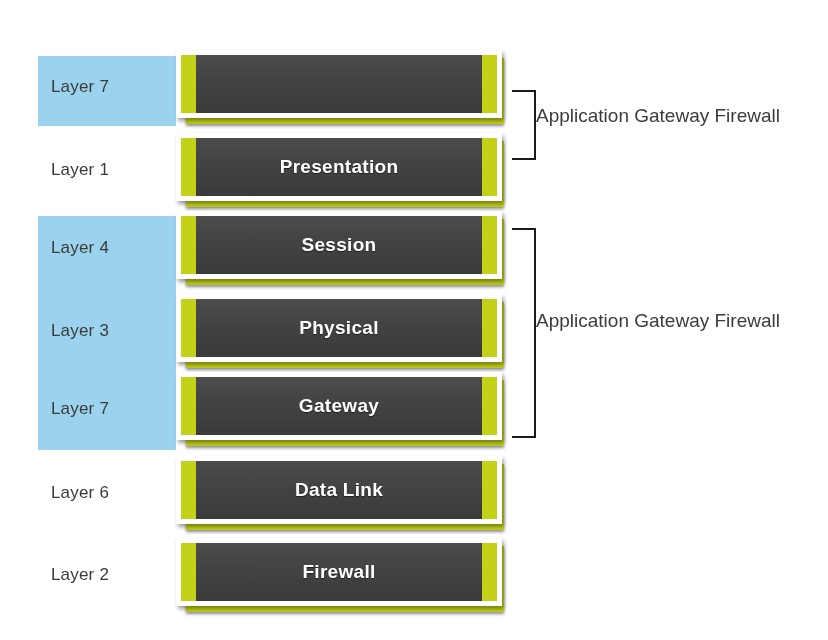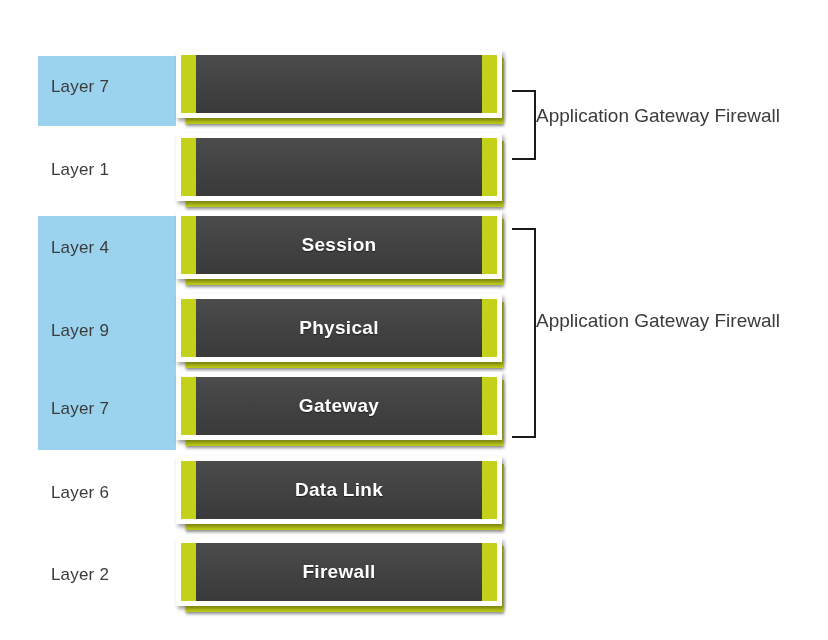--- a/index.html
+++ b/index.html
@@ -144,38 +144,39 @@
     </div>
   </div>
 
   <div class="layer-row" style="top:133px;">
     <div class="layer-label">Layer 1</div>
     <div class="bar-shelf"></div>
     <div class="bar">
       <div class="bar-inner">
         <span class="edge left"></span>
         <span class="edge right"></span>
+        <span class="bar-text">Presentation</span>
       </div>
     </div>
   </div>
 
   <div class="layer-row" style="top:211px;">
     <div class="layer-label">Layer 4</div>
     <div class="bar-shelf"></div>
     <div class="bar">
       <div class="bar-inner">
         <span class="edge left"></span>
         <span class="edge right"></span>
         <span class="bar-text">Session</span>
       </div>
     </div>
   </div>
 
   <div class="layer-row" style="top:294px;">
-    <div class="layer-label">Layer 9</div>
+    <div class="layer-label">Layer 3</div>
     <div class="bar-shelf"></div>
     <div class="bar">
       <div class="bar-inner">
         <span class="edge left"></span>
         <span class="edge right"></span>
         <span class="bar-text">Physical</span>
       </div>
     </div>
   </div>
 

